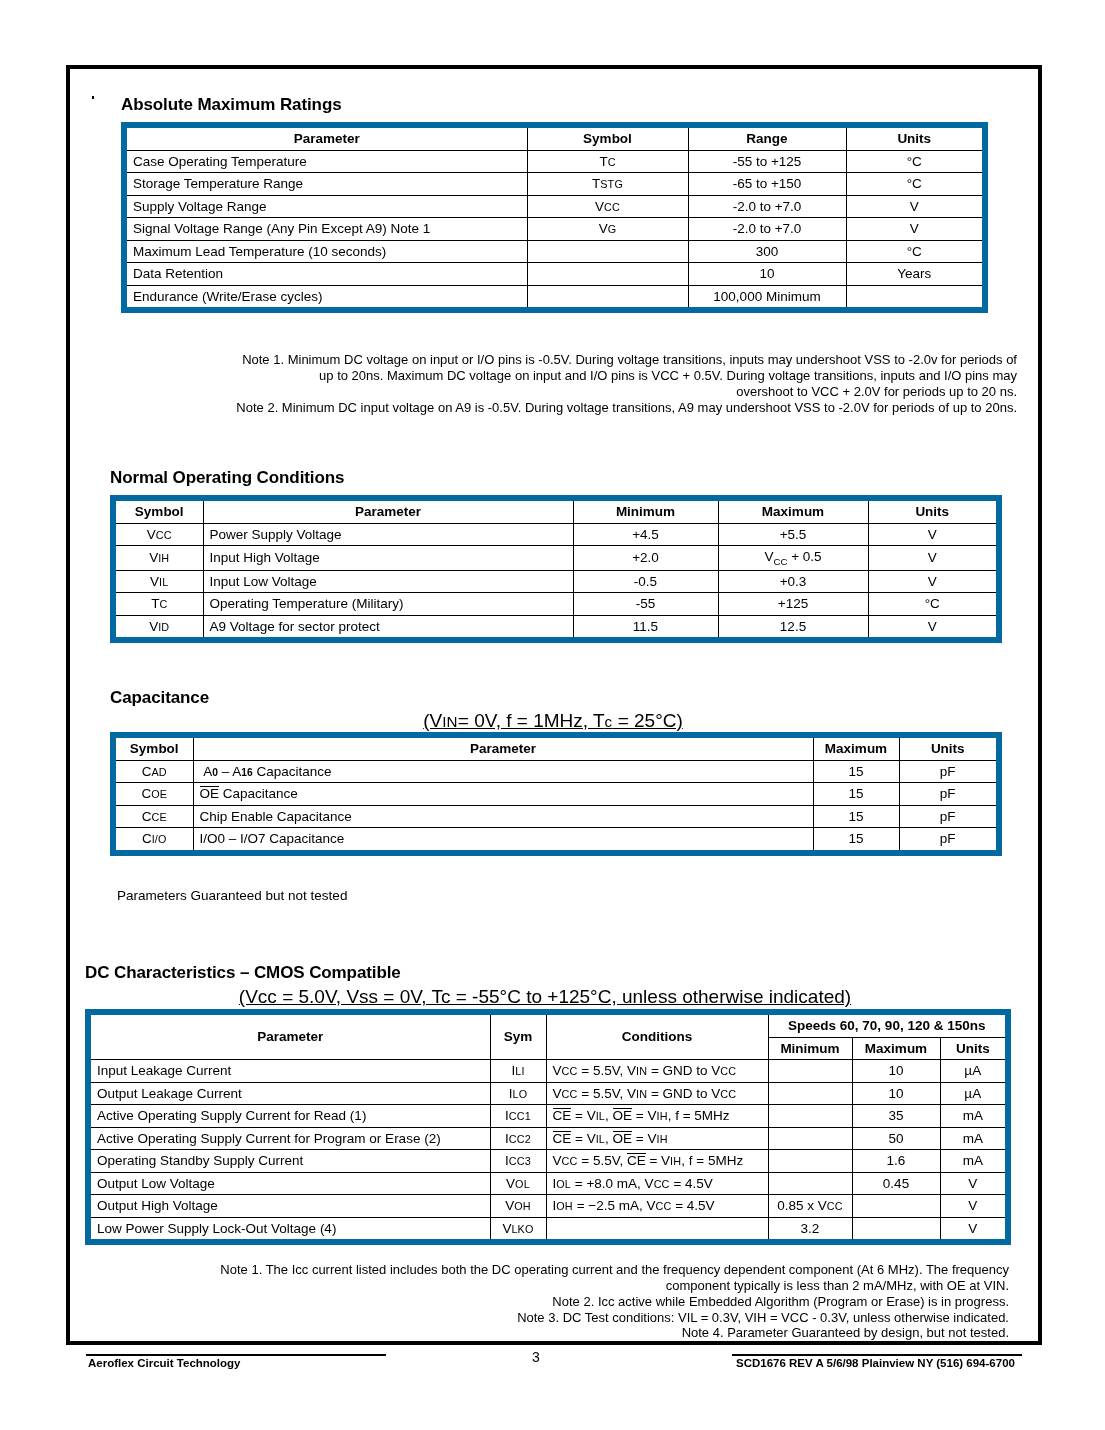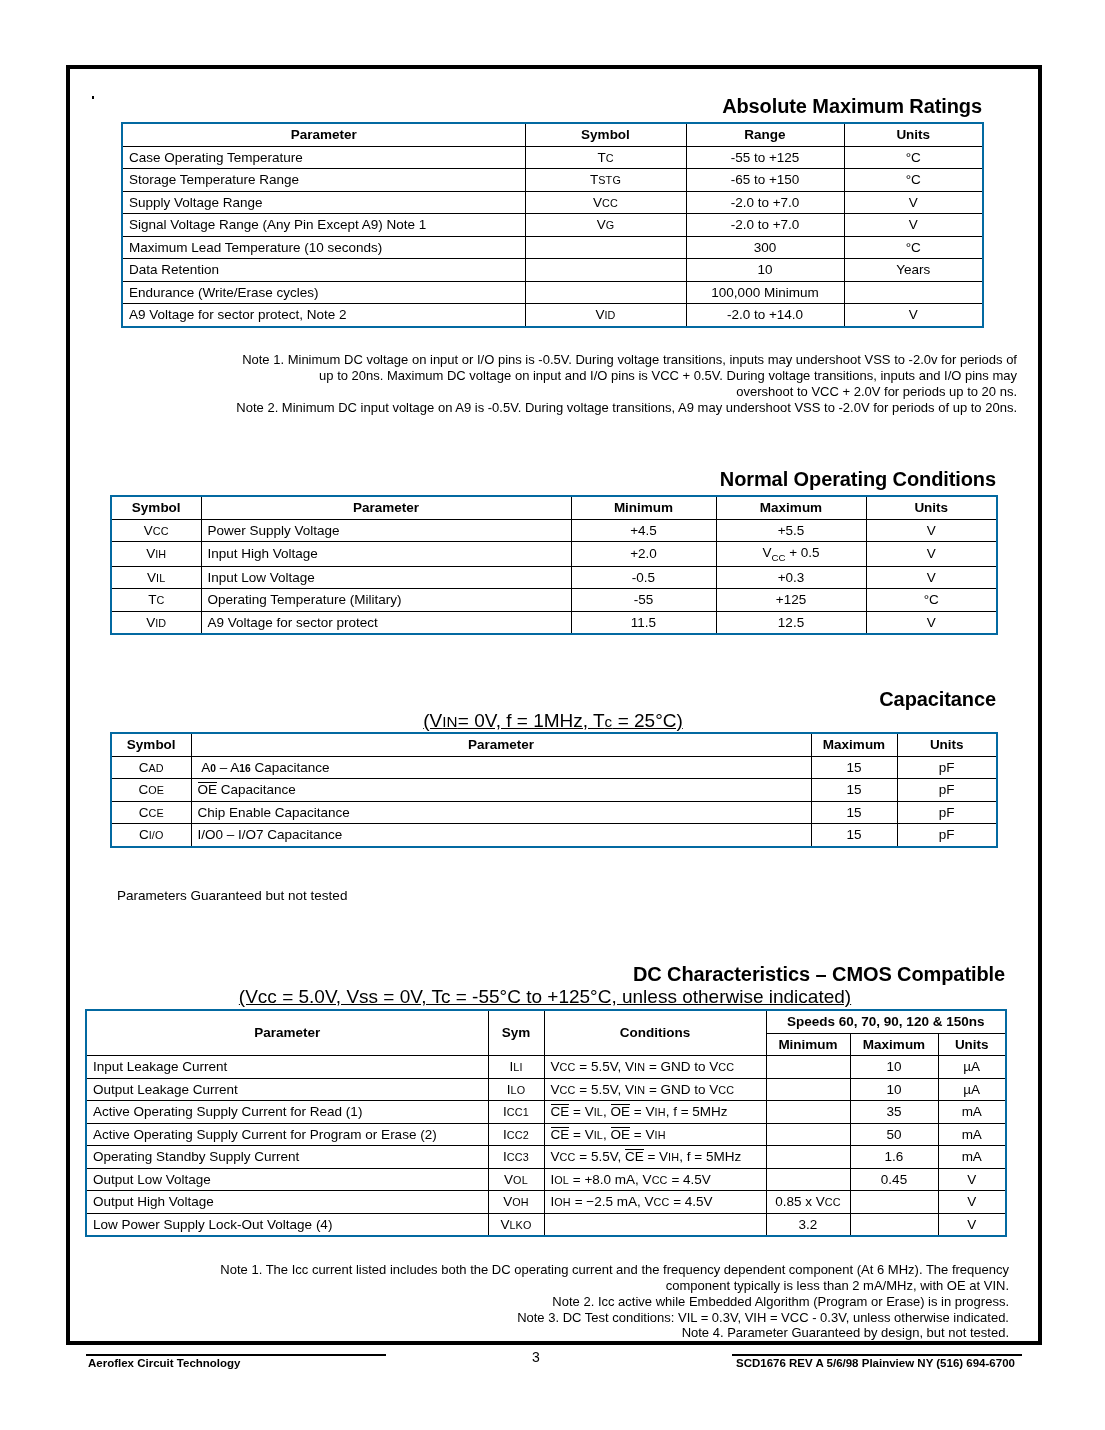--- a/index.html
+++ b/index.html
@@ -32,23 +32,23 @@
     left: 92px;
     top: 96px;
     width: 2px;
     height: 3px;
     background: #000;
   }
 
   
   .sec-title {
     position: absolute;
-    text-align: right;
+    text-align: left;
     font-weight: bold;
-    font-size: 20px;
+    font-size: 17px;
     letter-spacing: -0.1px;
   }
   .sec-sub {
     position: absolute;
     text-align: center;
     font-size: 19px;
     text-decoration: underline;
   }
 
   
@@ -67,21 +67,21 @@
     line-height: 1.15;
     overflow: visible;
     white-space: nowrap;
   }
   table.dt thead th {
     font-weight: bold;
     text-align: center;
     font-size: 13.5px;
   }
   table.dt {
-    border: 2px solid #0369a1;
+    border: 6px solid #0369a1;
   }
   .hdrow th { border-bottom: 3px solid #000; }
   .cen { text-align: center; }
   .lft { text-align: left; }
 
   
   .sc {
     font-size: 0.80em;
     letter-spacing: 0.2px;
   }
@@ -212,26 +212,20 @@
       <td class="lft">Data Retention</td>
       <td class="cen"><span></span><span class="sc"></span></td>
       <td class="cen">10</td>
       <td class="cen">Years</td>
     </tr>
     <tr>
       <td class="lft">Endurance (Write/Erase cycles)</td>
       <td class="cen"><span></span><span class="sc"></span></td>
       <td class="cen">100,000 Minimum</td>
       <td class="cen"></td>
-    </tr>
-    <tr>
-      <td class="lft">A9 Voltage for sector protect, Note 2</td>
-      <td class="cen"><span>V</span><span class="sc">ID</span></td>
-      <td class="cen">-2.0 to +14.0</td>
-      <td class="cen">V</td>
     </tr>
   </tbody>
 </table>
 
 <div class="notes" style="left:137px; top:352px; width:880px;">
   <div class="note-line">Note 1. Minimum DC voltage on input or I/O pins is -0.5V. During voltage transitions, inputs may undershoot VSS to -2.0v for periods of</div>
   <div class="note-line note-ind">up to 20ns. Maximum DC voltage on input and I/O pins is VCC + 0.5V. During voltage transitions, inputs and I/O pins may</div>
   <div class="note-line note-ind">overshoot to VCC + 2.0V for periods up to 20 ns.</div>
   <div class="note-line">Note 2. Minimum DC input voltage on A9 is -0.5V. During voltage transitions, A9 may undershoot VSS to -2.0V for periods of up to 20ns.</div>
 </div>

